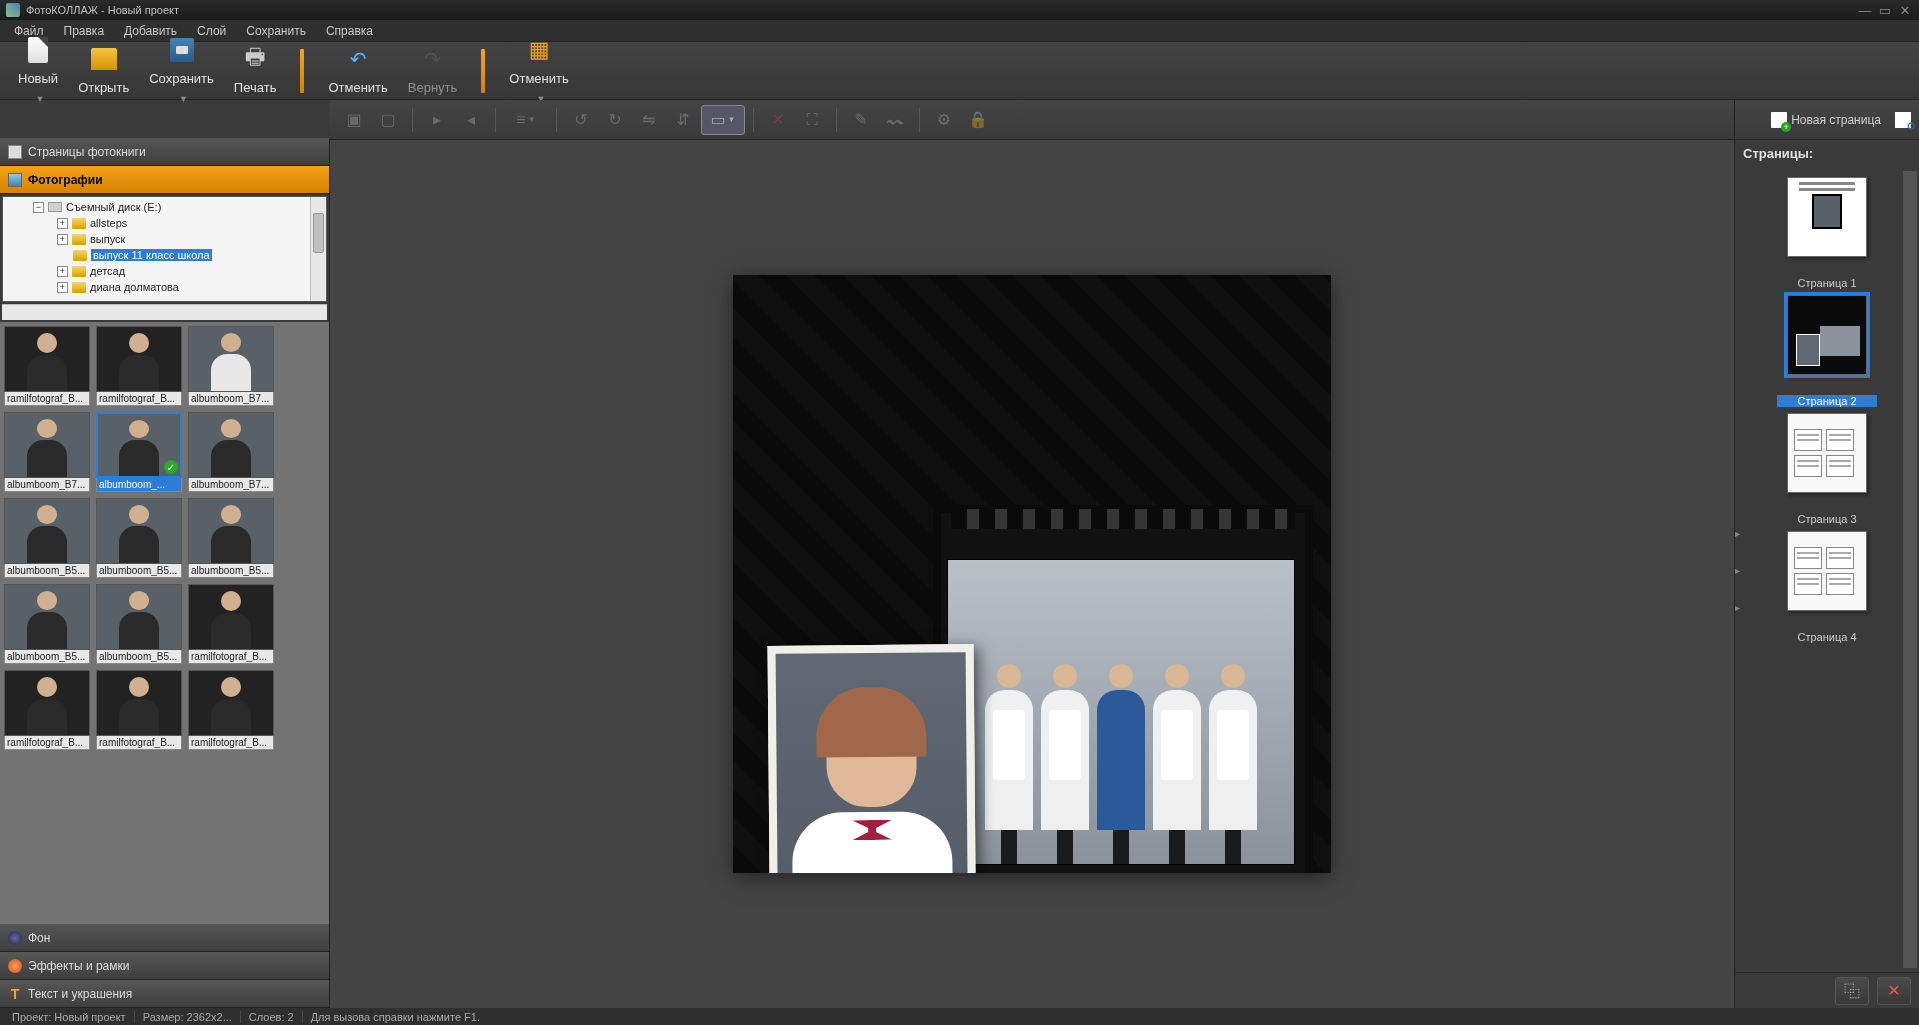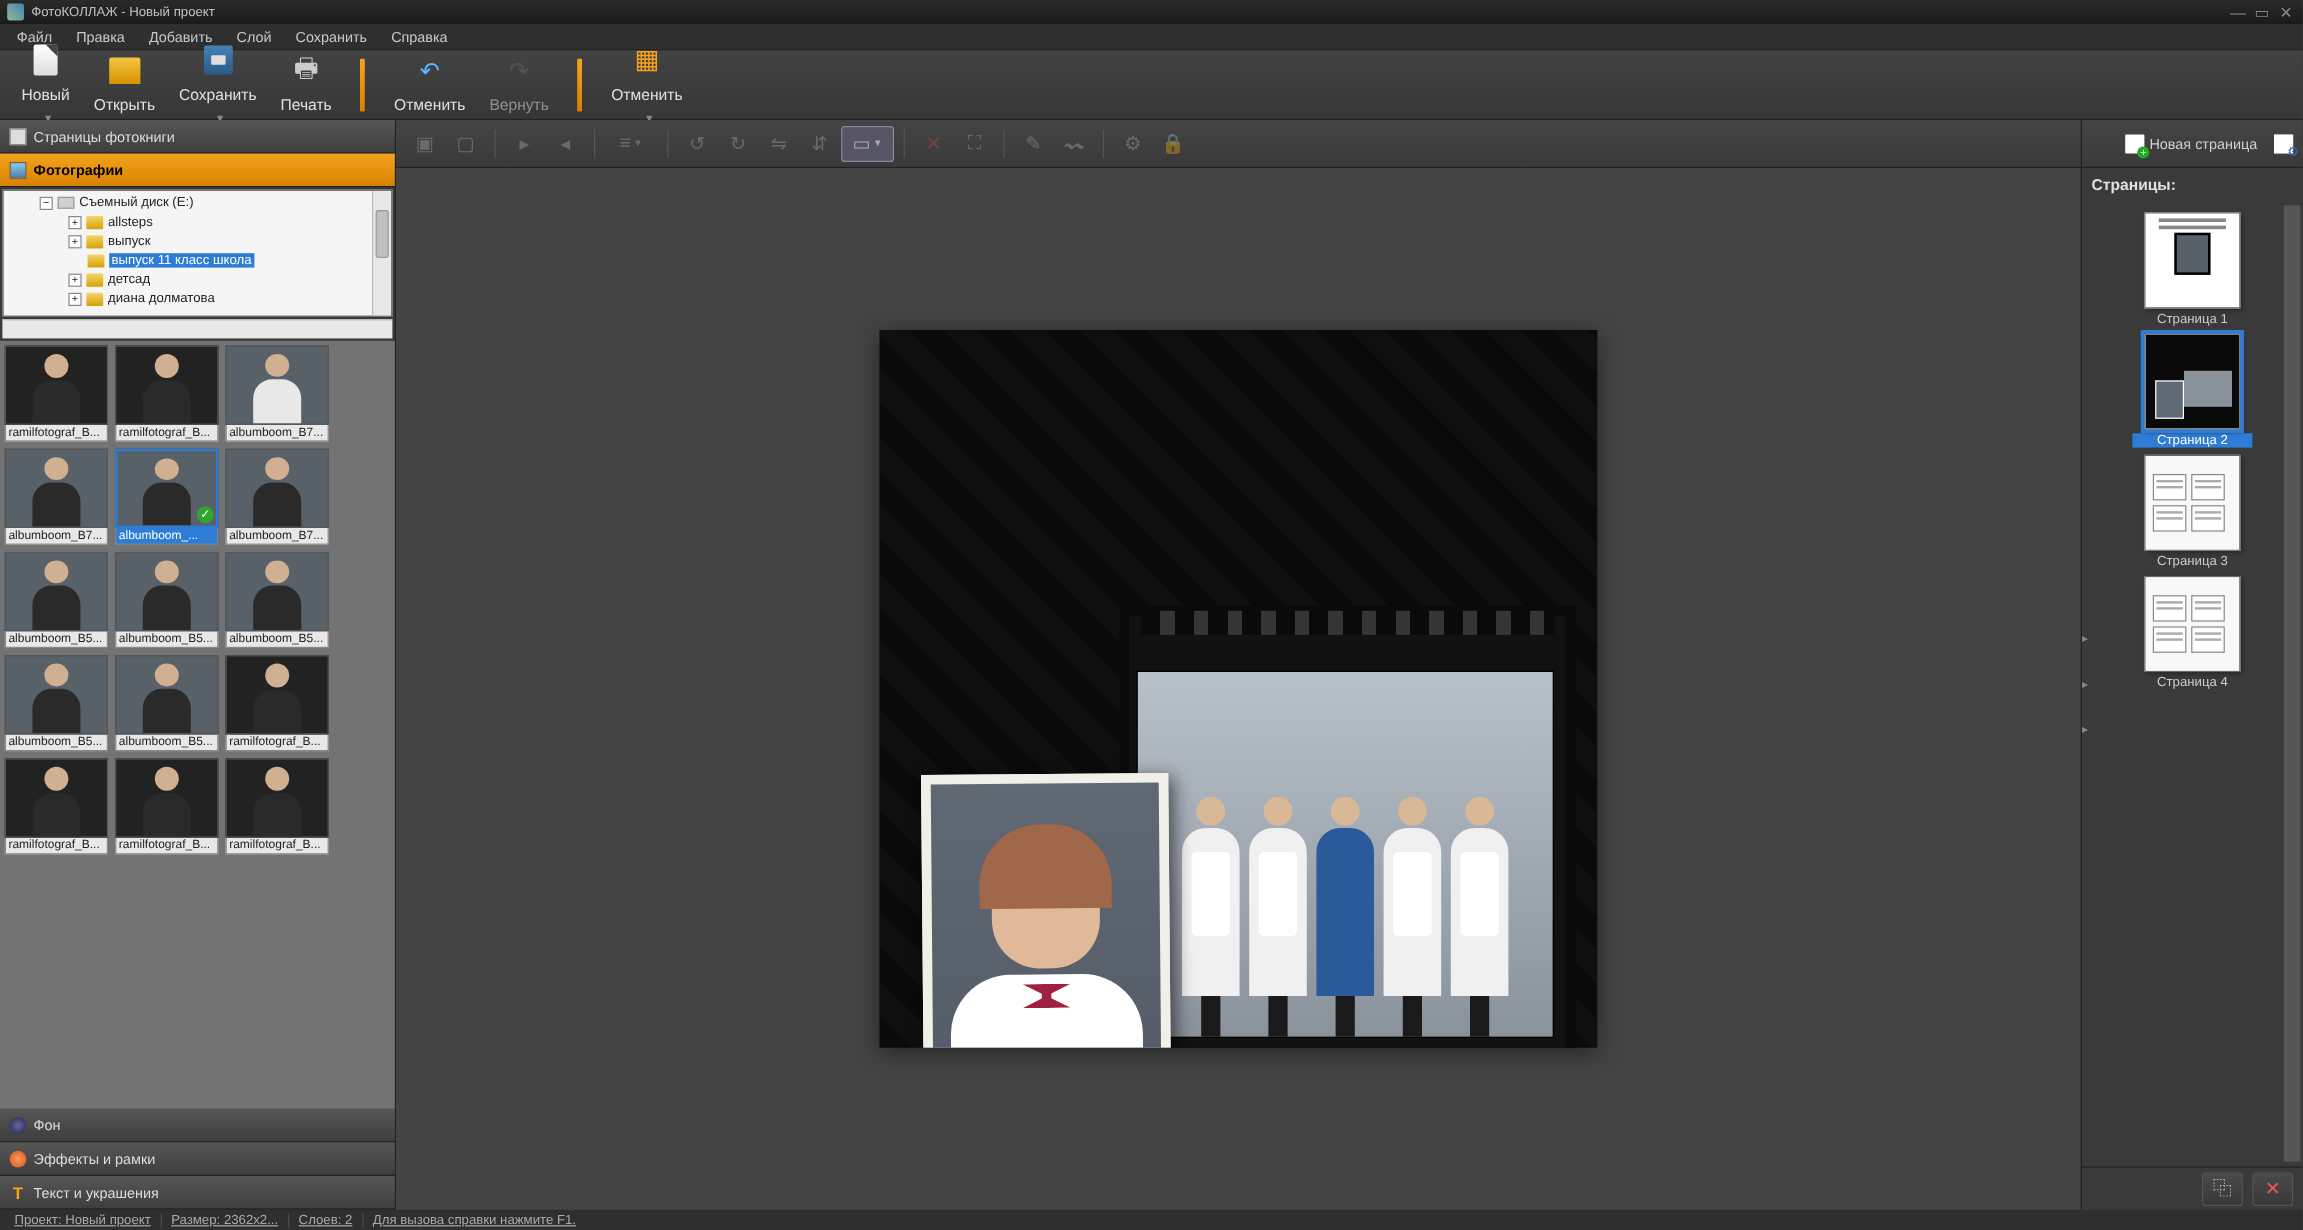--- a/index.html
+++ b/index.html
@@ -29,21 +29,21 @@
 .ic-save::after{content:'';width:12px;height:8px;background:#ddd;border-radius:1px;}
 .ic-print { color:#ccc; font-size:22px; }
 .ic-undo { color:#5cb3ff; font-size:20px; }
 .ic-redo { color:#666; font-size:20px; }
 .ic-apps { color:#f5a31b; font-size:22px; }
 
 
 .main-area { display: flex; height: 908px; }
 
 
-.left-panel { width: 330px; background: #3a3a3a; display: flex; flex-direction: column; border-right: 1px solid #222; }
+.left-panel { width: 330px; background: #3a3a3a; display: flex; flex-direction: column; border-right: 1px solid #222; margin-top: 38px; }
 .lp-section { background: linear-gradient(#565656,#3e3e3e); height: 28px; display: flex; align-items: center; padding: 0 8px; color: #ddd; font-size: 12px; border-bottom: 1px solid #222; cursor: pointer; gap: 6px; }
 .lp-section.active { background: linear-gradient(#f5a31b, #d68200); color: #000; font-weight: bold; }
 .lp-section .sect-icon { width: 14px; height: 14px; display:inline-flex; }
 .sect-ic-pages { background: #ddd; border:1px solid #888; width:14px; height:11px;}
 .sect-ic-photos { background: linear-gradient(#87ceeb,#4682b4); border:1px solid #666;}
 .sect-ic-bg { background: radial-gradient(#669, #225); border-radius:50%;}
 .sect-ic-fx { background: radial-gradient(#f95,#c52); border-radius:50%;}
 .sect-ic-text { display:flex; align-items:center; justify-content:center;}
 
 
@@ -109,30 +109,30 @@
 .rp-ic{width:16px;height:16px;position:relative;}
 .rp-ic-newpage{background:#fff;border-radius:1px;}
 .rp-ic-newpage::after{content:'+';position:absolute;right:-4px;bottom:-4px;width:10px;height:10px;background:#2a2;color:#fff;border-radius:50%;font-size:9px;display:flex;align-items:center;justify-content:center;}
 .rp-ic-settings{background:#fff;}
 .rp-ic-settings::after{content:'⚙';position:absolute;right:-5px;bottom:-5px;color:#36a;font-size:11px;}
 .rp-header{padding:6px 8px;font-size:13px;font-weight:bold;color:#e0e0e0;}
 .pages-list{flex:1;overflow-y:auto;padding:4px;position:relative;}
 .page-thumb{margin:6px auto 4px;width:100px;cursor:pointer;}
 .page-thumb-img{width:80px;height:80px;margin:0 auto;background:#fff;border:1px solid #666;box-shadow:2px 2px 4px rgba(0,0,0,0.4);position:relative;overflow:hidden;}
 .page-thumb.selected .page-thumb-img{outline:3px solid #2d7cd6;}
-.page-thumb-label{text-align:center;font-size:11px;color:#ccc;margin-top:3px;}
+.page-thumb-label{text-align:center;font-size:11px;color:#ccc;margin-top:20px;}
 .page-thumb.selected .page-thumb-label{background:#2d7cd6;color:#fff;}
 .expanders{position:absolute;left:0;top:50%;transform:translateY(-50%);display:flex;flex-direction:column;gap:26px;}
 .expanders span{font-size:10px;color:#888;cursor:pointer;}
 .pages-scrollbar{position:absolute;right:2px;top:4px;bottom:4px;width:14px;background:#555;}
 .rp-bottom{height:36px;display:flex;align-items:center;justify-content:flex-end;gap:8px;padding:0 8px;border-top:1px solid #222;}
 .rp-bottom-btn{width:34px;height:28px;display:flex;align-items:center;justify-content:center;font-size:16px;cursor:pointer;border:1px solid #555;border-radius:3px;background:linear-gradient(#4a4a4a,#383838);}
 
 
-.statusbar { height: 17px; background: #2f2f2f; display: flex; align-items: center; font-size: 11px; color: #aaa; padding: 0 4px; white-space:nowrap;overflow:hidden;text-decoration:underline;}
+.statusbar { height: 17px; background: #2f2f2f; display: flex; align-items: center; font-size: 11px; color: #aaa; padding: 0 4px; white-space:nowrap;overflow:hidden;}
 .statusbar .st-seg { padding: 0 8px; border-right: 1px solid #4a4a4a; }
 .thumb-img .pp-head{width:20px;height:20px;background:#d0b090;border-radius:50%;margin:6px auto 0;}
 .thumb-img .pp-body{width:40px;height:40px;background:#2a2a2a;border-radius:16px 16px 0 0;margin:2px auto 0;}
 .thumb-img.light .pp-body{background:#e8e8e8;}
 .thumb-img.portrait{display:flex;flex-direction:column;align-items:center;background:#586068;}
 .page-mini{position:absolute;inset:0;background:#0a0a0a;}
 .page-mini.p1{background:#fff;display:flex;flex-direction:column;align-items:center;padding:4px;gap:3px;}
 .page-mini.p1 .line{width:80%;height:3px;background:#888;}
 .page-mini.p1 .pic{width:30px;height:35px;background:#586068;border:2px solid #000;}
 .page-mini.p2{background:#0a0a0a;}

